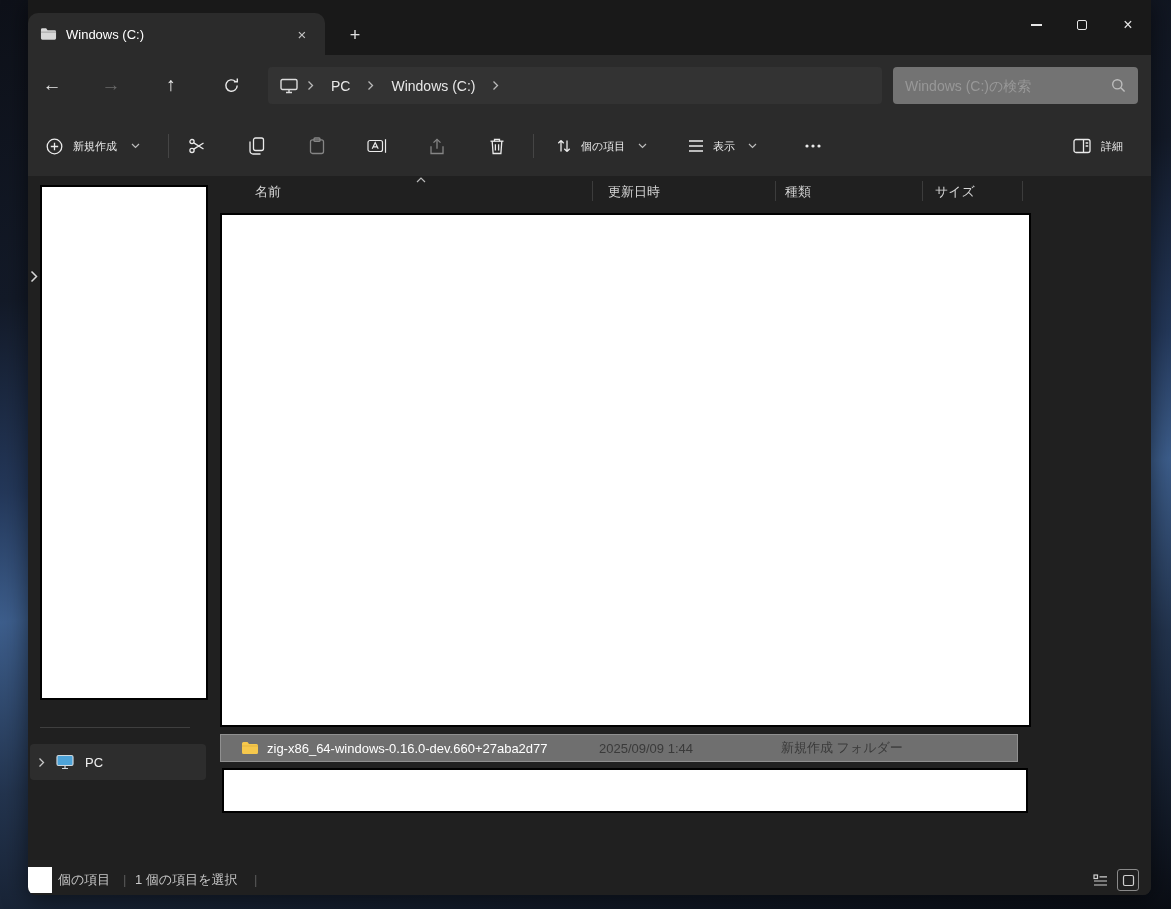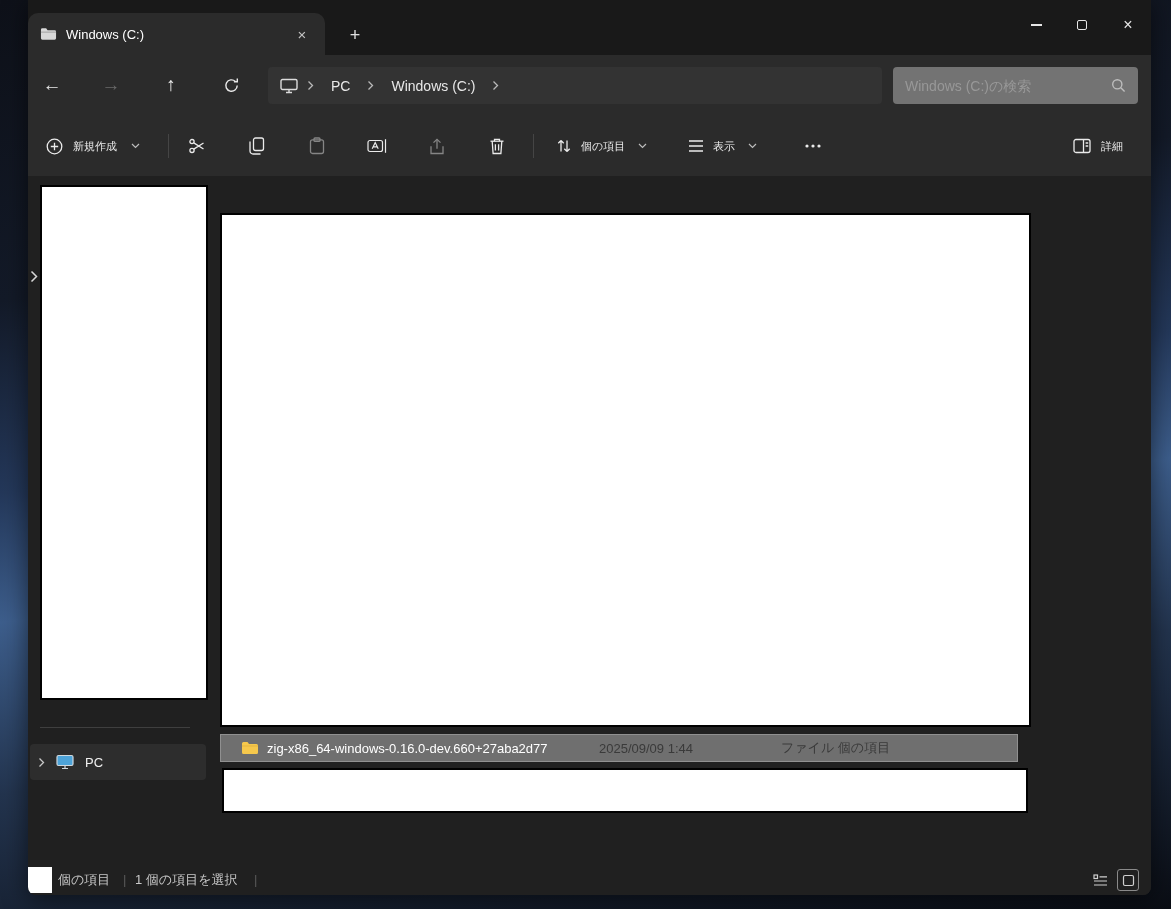--- a/index.html
+++ b/index.html
@@ -252,20 +252,35 @@
     <div class="tbtn" style="right:16px;padding:0 10px;gap:8px">
       <svg width="18" height="16" viewBox="0 0 18 16" fill="none" stroke="currentColor" stroke-width="1.3">
           <rect x="1" y="1.5" width="16" height="13" rx="2"></rect>
           <path d="M10.5 1.5v13"></path>
           <path d="M12.6 5h2.6M12.6 8h2.6"></path>
         </svg>
       <span class="lbl">詳細</span>
     </div>
   </div>
 
+  <div class="colheader">
+    <span class="colh" style="left:35px">名前</span>
+    <span class="sortcaret">
+      <svg width="10" height="6" viewBox="0 0 10 6">
+          <path d="M1 5l4-4 4 4" fill="none" stroke="#b8b8b8" stroke-width="1.2"></path>
+        </svg>
+    </span>
+    <span class="colsep" style="left:372px"></span>
+    <span class="colh" style="left:388px">更新日時</span>
+    <span class="colsep" style="left:555px"></span>
+    <span class="colh" style="left:565px">種類</span>
+    <span class="colsep" style="left:702px"></span>
+    <span class="colh" style="left:715px">サイズ</span>
+    <span class="colsep" style="left:802px"></span>
+  </div>
 
   <div class="stray-chev">
     <svg width="8" height="13" viewBox="0 0 8 13">
         <path d="M1.5 1.5l5 5-5 5" fill="none" stroke="currentColor" stroke-width="1.5"></path>
       </svg>
   </div>
   <div class="whitebox" style="left:12px;top:185px;width:168px;height:515px"></div>
   <div class="side-div"></div>
 
   <div class="treerow sel" style="top:744px">
@@ -288,21 +303,21 @@
 
   <div class="filerow">
     <span>
       <svg width="18" height="14" viewBox="0 0 18 14">
           <path d="M1 2.5A1.5 1.5 0 0 1 2.5 1h4l1.5 2h7.5A1.5 1.5 0 0 1 17 4.5v7A1.5 1.5 0 0 1 15.5 13h-13A1.5 1.5 0 0 1 1 11.5z" fill="#f6c84c"></path>
           <path d="M1 5h16" stroke="#e3b441" stroke-width="1"></path>
         </svg>
     </span>
     <span class="f-name">zig-x86_64-windows-0.16.0-dev.660+27aba2d77</span>
     <span class="f-date">2025/09/09 1:44</span>
-    <span class="f-type">ファイル 個の項目</span>
+    <span class="f-type">新規作成 フォルダー</span>
   </div>
 
   <div class="whitebox" style="left:194px;top:768px;width:806px;height:45px"></div>
 
   <div class="statusbar">
     <span class="whitebox" style="left:0;top:2px;width:24px;height:26px;border:none"></span>
     <span class="st" style="left:30px">個の項目</span>
     <span class="st st-sep" style="left:95px">|</span>
     <span class="st" style="left:107px">1 個の項目を選択</span>
     <span class="st st-sep" style="left:226px">|</span>

